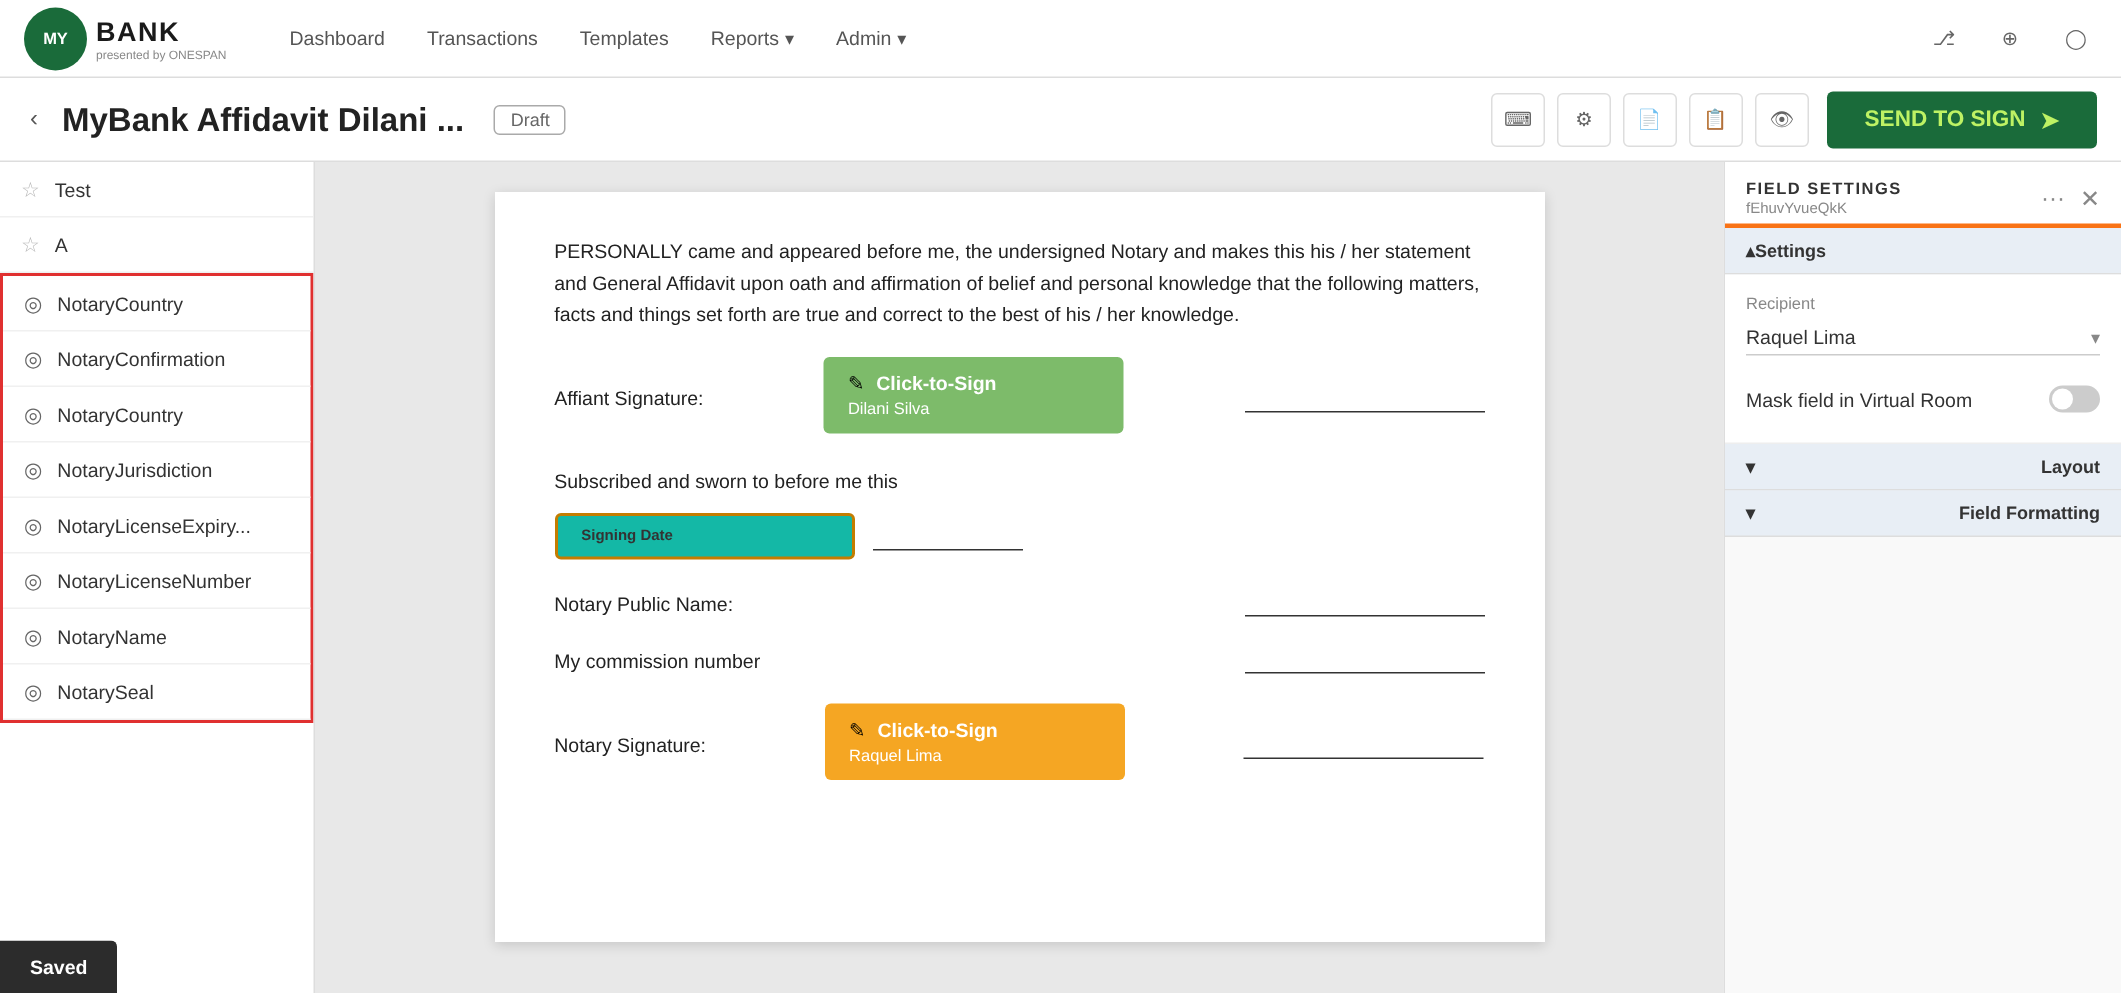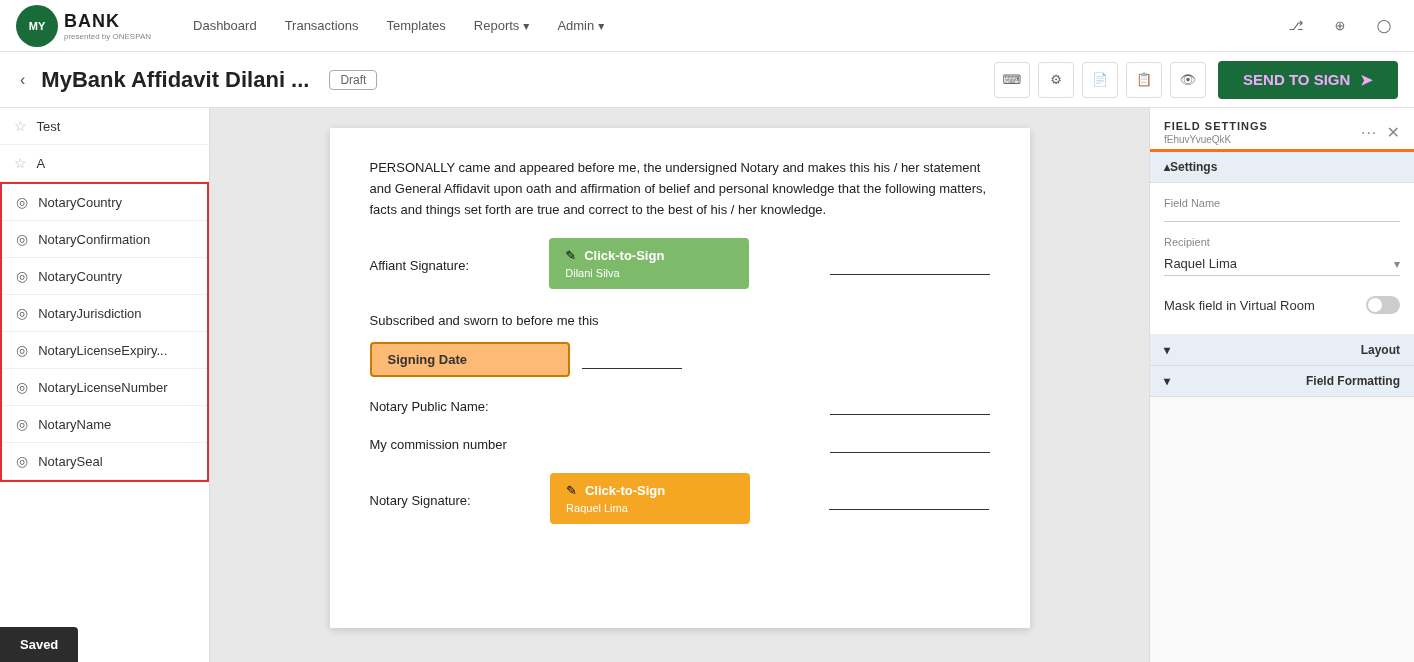--- a/index.html
+++ b/index.html
@@ -47,21 +47,21 @@
       background: #fff; border: 1px solid #aaa; color: #666;
       border-radius: 4px; padding: 2px 10px; font-size: 12px; margin-left: 8px;
     }
     .toolbar-spacer { flex: 1; }
     .toolbar-icons { display: flex; gap: 8px; align-items: center; }
     .toolbar-icon-btn {
       width: 36px; height: 36px; display: flex; align-items: center;
       justify-content: center; color: #666; cursor: pointer; border-radius: 4px; border: 1px solid #ddd; background: #fff;
     }
     .send-btn {
-      background: #1a6b3a; color: #f0abfc; border: none;
+      background: #1a6b3a; color: #bef264; border: none;
       padding: 10px 22px; border-radius: 4px; font-size: 15px; font-weight: 600;
       cursor: pointer; display: flex; align-items: center; gap: 10px;
       min-width: 180px; justify-content: center;
     }
 
     
     .main-layout {
       display: flex; height: calc(662px - 52px - 56px);
       overflow: hidden;
     }
@@ -110,23 +110,23 @@
     .sign-block-green .sign-sub { color: #fff; font-size: 11px; }
     .sign-block-orange {
       background: #f5a623; border-radius: 4px; padding: 10px 16px;
       display: inline-flex; flex-direction: column; min-width: 200px;
       cursor: pointer; margin-bottom: 4px;
     }
     .sign-block-orange .sign-label { color: #fff; font-size: 13px; font-weight: 600; }
     .sign-block-orange .sign-sub { color: #fff; font-size: 11px; }
 
     .date-field-orange {
-      background: #fdba74; border: 2px solid #c47d00;
+      background: #14b8a6; border: 2px solid #c47d00;
       border-radius: 4px; padding: 8px 16px;
-      display: inline-block; min-width: 200px; color: #333; font-size: 13px;
+      display: inline-block; min-width: 200px; color: #333; font-size: 10px;
       font-weight: 600;
     }
 
     
     .sidebar-bordered {
       border: 2px solid #e03030;
       margin: 0;
     }
 
     
@@ -362,24 +362,20 @@
       </div>
     </div>
 
     <div class="panel-section">
       <span>▴</span>
       <span>Settings</span>
       <span style="flex:1"></span>
     </div>
     <div class="panel-content">
       <div class="field-row">
-        <div class="field-label">Field Name</div>
-        <div class="field-value"></div>
-      </div>
-      <div class="field-row">
         <div class="field-label">Recipient</div>
         <div class="field-select">
           <span class="field-select-val">Raquel Lima</span>
           <span class="field-select-arrow">▾</span>
         </div>
       </div>
       <div class="toggle-row">
         <span class="toggle-label">Mask field in Virtual Room</span>
         <div class="toggle off">
           <div class="toggle-knob"></div>

